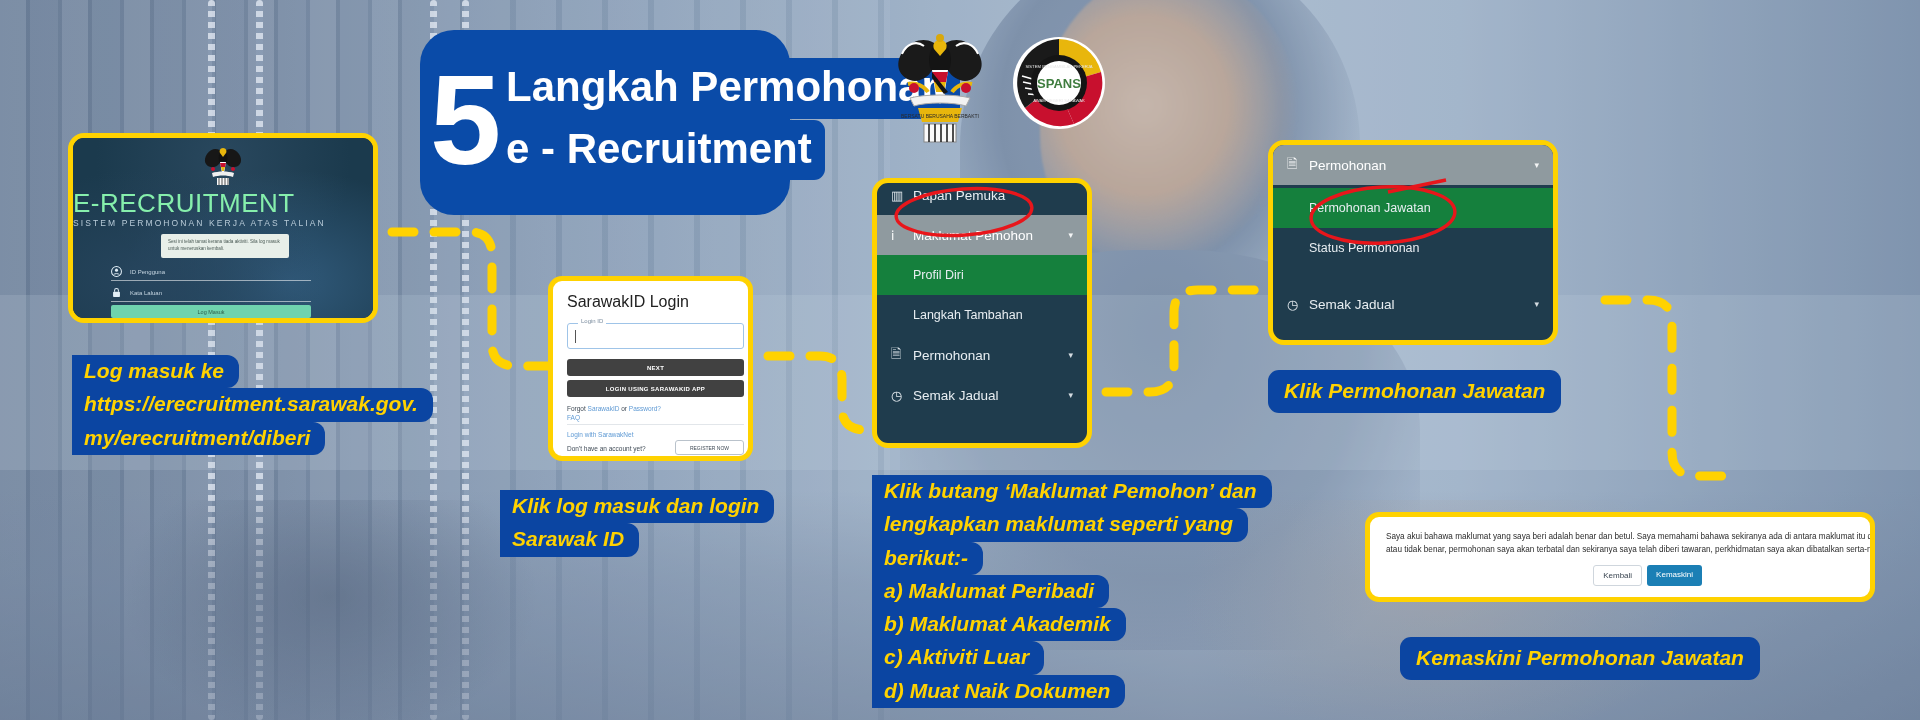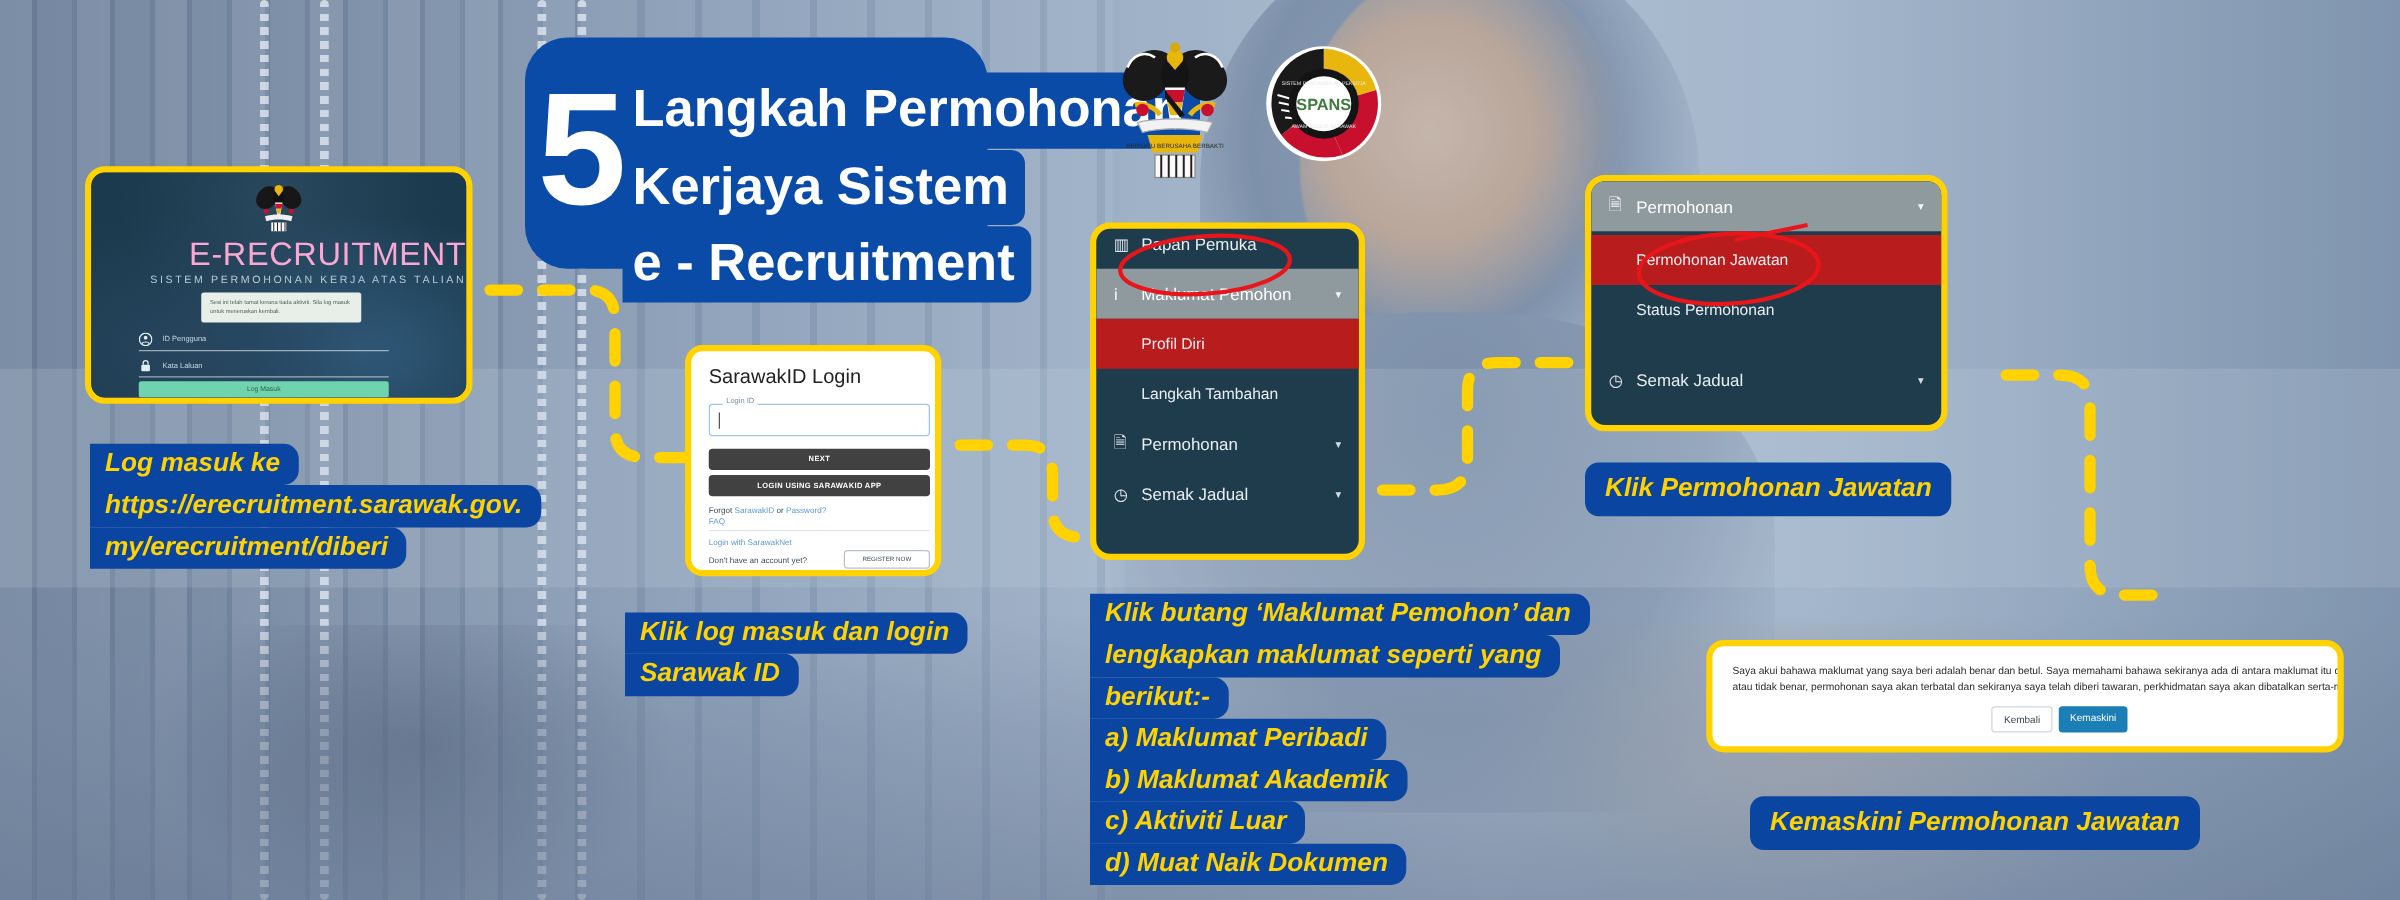--- a/index.html
+++ b/index.html
@@ -100,23 +100,23 @@
   
   #erecruitment-card { left:68px; top:133px; width:310px; height:190px; background:#1c3547; }
   .er-photo { position:absolute; inset:0;
     background: linear-gradient(160deg,#17303f 0%,#1d3d50 40%,#2a5570 75%,#1b3purple 100%);
     background-color:#1b3a4d; }
   .er-photo:after{content:"";position:absolute;inset:0;
     background: radial-gradient(ellipse at 25% 78%, rgba(40,70,95,.9) 0%, rgba(25,48,65,0) 55%),
                 radial-gradient(ellipse at 72% 80%, rgba(52,95,130,.85) 0%, rgba(25,48,65,0) 55%),
                 radial-gradient(ellipse at 50% 12%, rgba(55,85,110,.5) 0%, rgba(25,48,65,0) 60%);}
   .er-crest { position:absolute; left:50%; top:6px; transform:translateX(-50%); }
-  .er-title { position:absolute; left:0; right:0; top:50px; text-align:right;
-    color:#f9a8d4; font-size:26px; font-weight:400; letter-spacing:.5px; }
-  .er-sub { position:absolute; left:0; right:0; top:80px; text-align:right;
+  .er-title { position:absolute; left:0; right:0; top:50px; text-align:left;
+    color:#86efac; font-size:26px; font-weight:400; letter-spacing:.5px; }
+  .er-sub { position:absolute; left:0; right:0; top:80px; text-align:left;
     color:#b8cbd8; font-size:8.5px; letter-spacing:2.1px; }
   .er-alert { position:absolute; left:88px; top:96px; width:128px;
     background:#e8efe9; border-radius:2px; padding:5px 7px;
     color:#4a5a55; font-size:4.6px; line-height:1.5; }
   .er-field { position:absolute; left:38px; width:200px; display:flex; align-items:center; gap:8px;
     border-bottom:1px solid rgba(255,255,255,.55); padding-bottom:3px; }
   .er-field span.lbl{ color:#c6d6e2; font-size:6px; }
   .er-btn { position:absolute; left:38px; top:167px; width:200px; height:13px;
     background:#6fd3ae; border-radius:2px; color:#2c5e4c; font-size:5.5px;
     display:flex; align-items:center; justify-content:center; }
@@ -140,21 +140,21 @@
     border:1px solid #b9c2cb; border-radius:3px; background:#fff;
     display:flex; align-items:center; justify-content:center; font-size:5px; color:#3f4a55; }
 
   
   .navcard { background:#1f3c4d; }
   .nav-item { display:flex; align-items:center; height:40px; padding:0 14px; color:#e8eef2;
     font-size:13.5px; position:relative; }
   .nav-item .nic { width:22px; font-size:13px; opacity:.95; }
   .nav-item .car { position:absolute; right:14px; font-size:9px; opacity:.9; }
   .nav-item.hl { background:#8f9a9f; color:#ffffff; }
-  .nav-item.sel { background:#b91c1c; }
+  .nav-item.sel { background:#15803d; }
   .nav-sub { padding-left:36px; font-size:12.5px; }
 
   
   #confirm-dialog { left:1365px; top:512px; width:510px; height:90px;
     background:#fff; border-radius:14px; }
   .cd-text { position:absolute; left:16px; top:14px; right:-60px; font-size:8.2px;
     color:#2b2b2b; line-height:1.55; }
   .cd-btns { position:absolute; right:168px; bottom:11px; display:flex; gap:5px;justify-content:center; }
   .cd-b1 { border:1px solid #cfd6dd; background:#fff; color:#3b4652; font-size:8px;
     padding:5px 9px; border-radius:3px; }
@@ -205,21 +205,20 @@
 
       <path d="M1605,300 L1648,300 Q1672,300 1672,324 L1672,452 Q1672,476 1696,476 L1740,476"></path>
     </g>
   </svg>
 
   <div id="header-banner"></div>
   <div class="banner-inner">
     <div class="big-five">5</div>
     <div class="banner-lines">
       <div><span class="bline">Langkah Permohonan</span></div>
-      <div><span class="bline">Kerjaya Sistem</span></div>
       <div><span class="bline">e - Recruitment</span></div>
     </div>
   </div>
 
   <div class="logo-wrap" style="left:888px;top:26px;width:104px;height:118px">
     <svg width="104" height="118" viewBox="0 0 104 118">
       <g>
         <path d="M52,22 C44,12 28,10 16,24 C6,36 10,50 22,54 C30,57 40,52 44,44" fill="#1a1a1a"></path>
         <path d="M52,22 C60,12 76,10 88,24 C98,36 94,50 82,54 C74,57 64,52 60,44" fill="#1a1a1a"></path>
         <path d="M36,20 C28,14 18,18 14,28" stroke="#fff" stroke-width="2" fill="none"></path>

